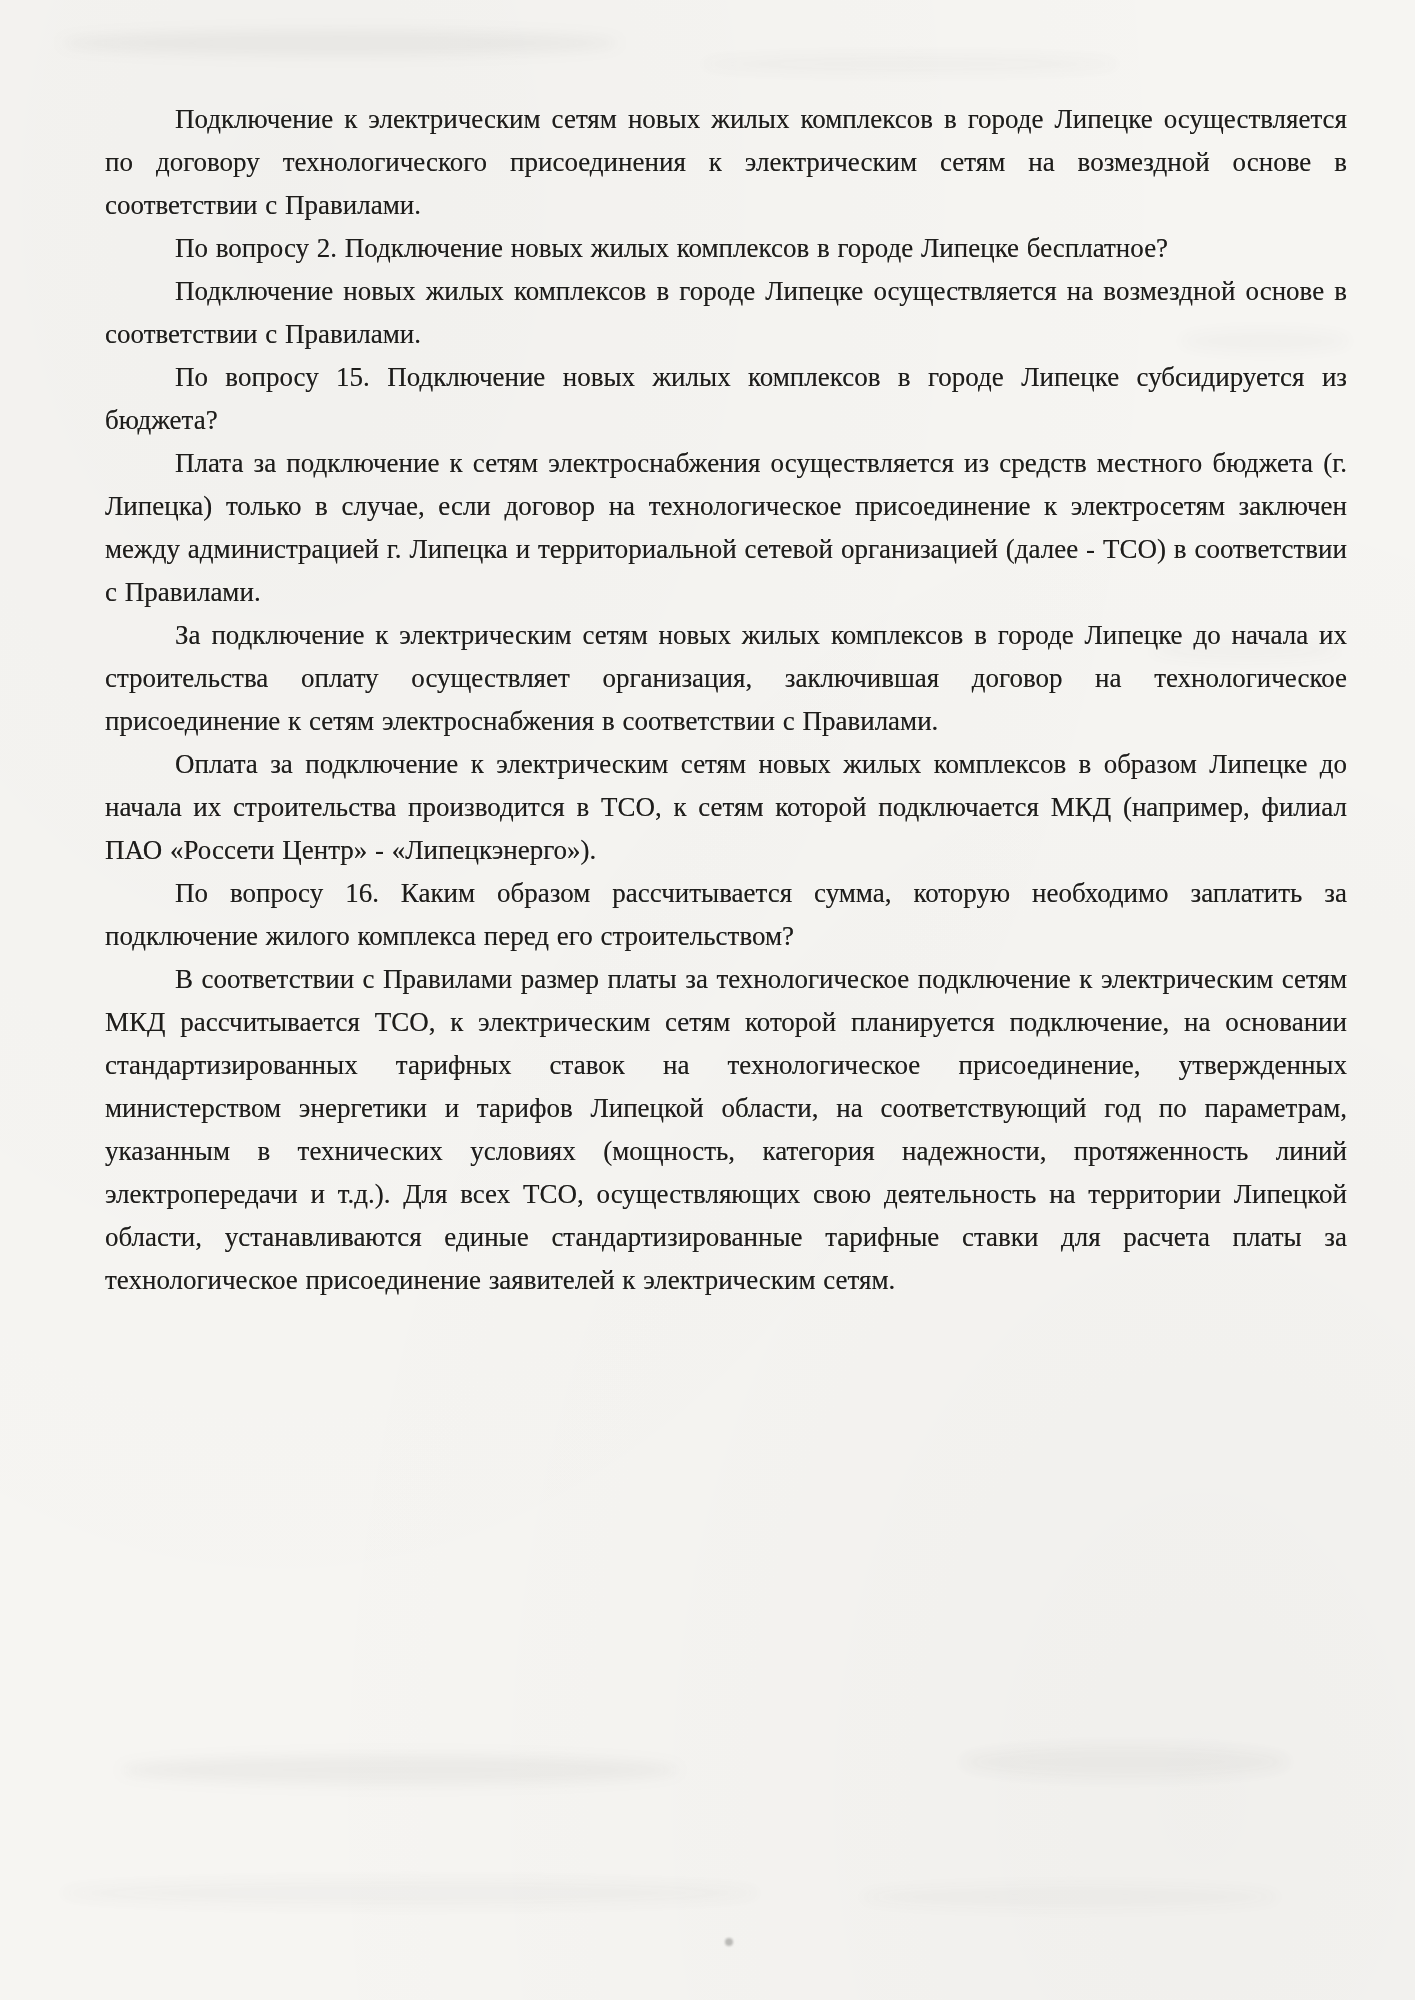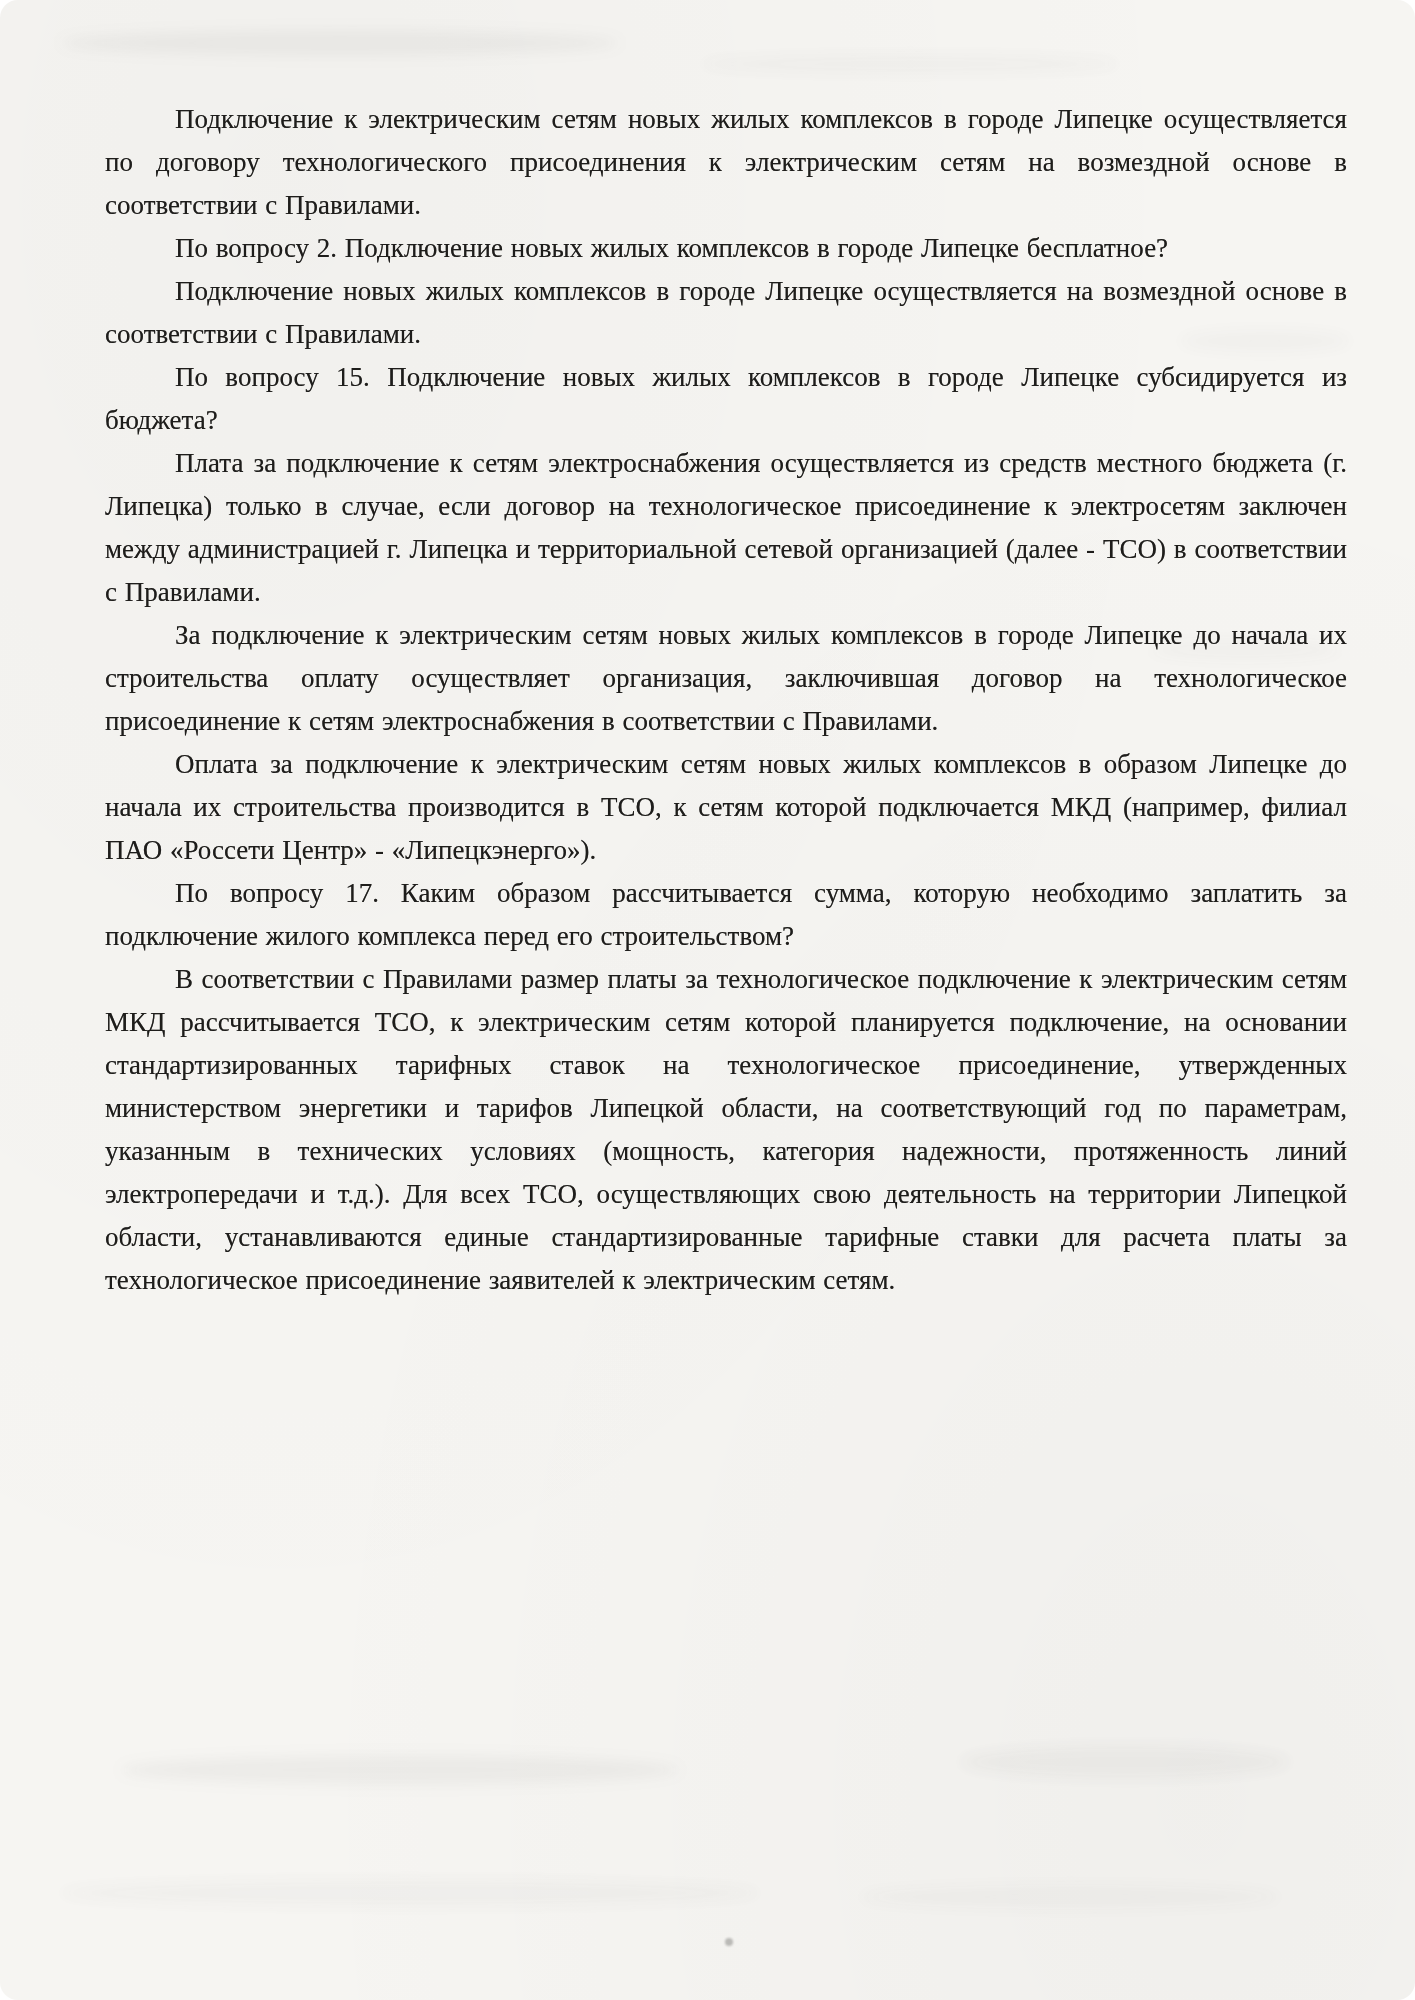--- a/index.html
+++ b/index.html
@@ -16,21 +16,20 @@
     position: relative;
     width: 1415px;
     height: 2000px;
     background:
       radial-gradient(ellipse at 20% 10%, rgba(0,0,0,0.02), transparent 60%),
       radial-gradient(ellipse at 85% 90%, rgba(0,0,0,0.025), transparent 55%),
       var(--page-bg);
     overflow: hidden;
     font-family: "Liberation Serif", "DejaVu Serif", serif;
     color: var(--text-color);
-    border-radius: 18px;
   }
   
   .smudge {
     position: absolute;
     background: rgba(90, 90, 88, 0.06);
     filter: blur(7px);
     border-radius: 50%;
     pointer-events: none;
   }
   .smudge.s-top-1    { left: 60px;  top: 30px;   width: 560px; height: 26px; }
@@ -76,17 +75,17 @@
   <div class="smudge s-dot"></div>
 
   <div class="content">
     <p class="para">Подключение к электрическим сетям новых жилых комплексов в городе Липецке осуществляется по договору технологического присоединения к электрическим сетям на возмездной основе в соответствии с Правилами.</p>
     <p class="para">По вопросу 2. Подключение новых жилых комплексов в городе Липецке бесплатное?</p>
     <p class="para">Подключение новых жилых комплексов в городе Липецке осуществляется на возмездной основе в соответствии с Правилами.</p>
     <p class="para">По вопросу 15. Подключение новых жилых комплексов в городе Липецке субсидируется из бюджета?</p>
     <p class="para">Плата за подключение к сетям электроснабжения осуществляется из средств местного бюджета (г. Липецка) только в случае, если договор на технологическое присоединение к электросетям заключен между администрацией г. Липецка и территориальной сетевой организацией (далее - ТСО) в соответствии с Правилами.</p>
     <p class="para">За подключение к электрическим сетям новых жилых комплексов в городе Липецке до начала их строительства оплату осуществляет организация, заключившая договор на технологическое присоединение к сетям электроснабжения в соответствии с Правилами.</p>
     <p class="para">Оплата за подключение к электрическим сетям новых жилых комплексов в образом Липецке до начала их строительства производится в ТСО, к сетям которой подключается МКД (например, филиал ПАО «Россети Центр» - «Липецкэнерго»).</p>
-    <p class="para">По вопросу 17. Каким образом рассчитывается сумма, которую необходимо заплатить за подключение жилого комплекса перед его строительством?</p>
+    <p class="para">По вопросу 16. Каким образом рассчитывается сумма, которую необходимо заплатить за подключение жилого комплекса перед его строительством?</p>
     <p class="para">В соответствии с Правилами размер платы за технологическое подключение к электрическим сетям МКД рассчитывается ТСО, к электрическим сетям которой планируется подключение, на основании стандартизированных тарифных ставок на технологическое присоединение, утвержденных министерством энергетики и тарифов Липецкой области, на соответствующий год по параметрам, указанным в технических условиях (мощность, категория надежности, протяженность линий электропередачи и т.д.). Для всех ТСО, осуществляющих свою деятельность на территории Липецкой области, устанавливаются единые стандартизированные тарифные ставки для расчета платы за технологическое присоединение заявителей к электрическим сетям.</p>
   </div>
 
 </div>
 
 </body></html>

